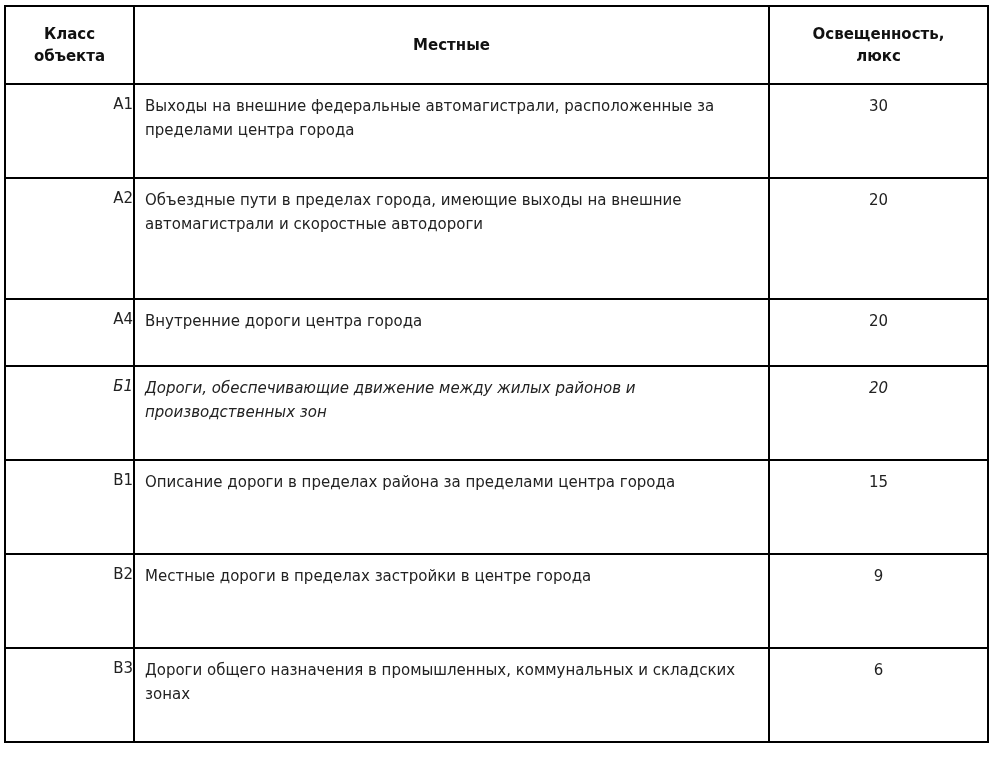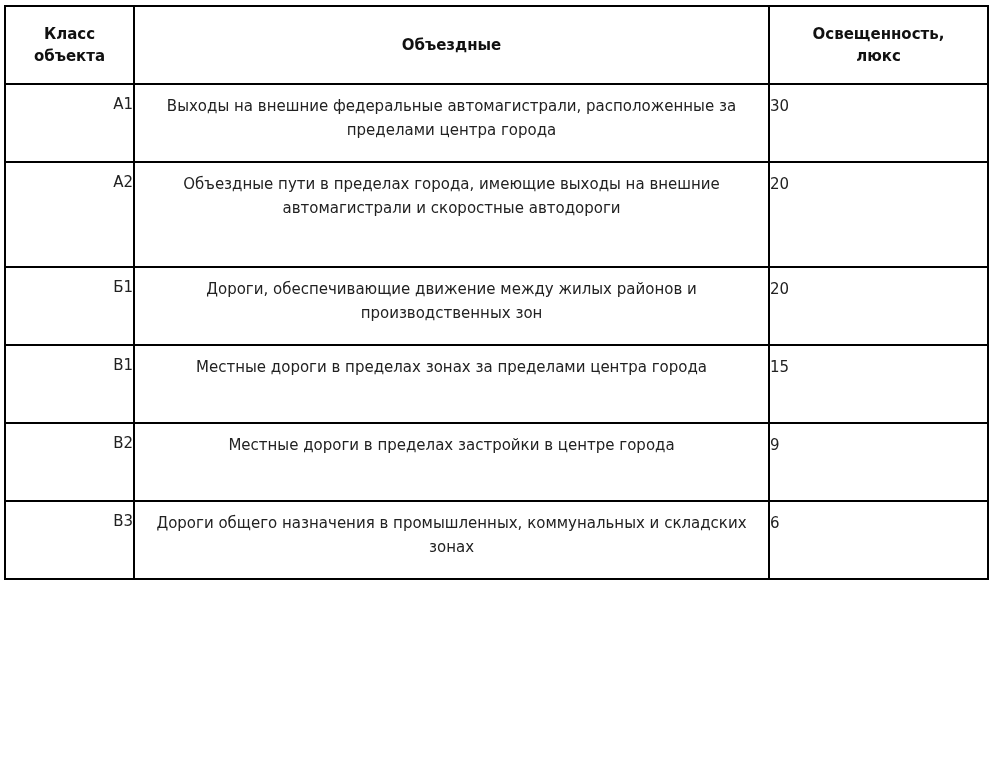--- a/index.html
+++ b/index.html
@@ -39,79 +39,84 @@
       text-align: center;
       vertical-align: middle;
       height: 76px;
       line-height: 22px;
     }
     table.lux td.cls {
       text-align: right;
       padding-top: 7px;
     }
     table.lux td.desc {
-      text-align: center;
-      padding: 9px 10px 8px 10px;
+      text-align: left;
+      padding: 9px 10px 24px 10px;
     }
     table.lux td.lux-val {
-      text-align: left;
+      text-align: center;
       padding-top: 9px;
       margin-left: 32px;
     }
     tr.r-a1 td { height: 59px; }
     tr.r-a2 td { height: 86px; border-radius: 14px; }
     tr.r-a3 td { height: 59px; }
     tr.r-a4 td { height: 32px; }
-    tr.r-b1 td { height: 59px; }
+    tr.r-b1 td { height: 59px; font-style: italic; }
     tr.r-b2 td { height: 59px; }
     tr.r-v1 td { height: 59px; }
     tr.r-v2 td { height: 59px; }
     tr.r-v3 td { height: 59px; }
   </style>
 </head>
 <body>
 
 <table class="lux">
   <colgroup>
     <col class="c1">
       <col class="c2">
       <col class="c3">
   </colgroup>
   <thead>
     <tr>
       <th>
         <span>Класс</span><br>
         <span>объекта</span>
       </th>
-      <th>Объездные</th>
+      <th>Местные</th>
       <th>
         <span>Освещенность,</span><br>
         <span>люкс</span>
       </th>
     </tr>
   </thead>
   <tbody>
     <tr class="r-a1">
       <td class="cls">А1</td>
       <td class="desc">Выходы на внешние федеральные автомагистрали, расположенные за пределами центра города</td>
       <td class="lux-val">30</td>
     </tr>
     <tr class="r-a2">
       <td class="cls">А2</td>
       <td class="desc">Объездные пути в пределах города, имеющие выходы на внешние автомагистрали и скоростные автодороги</td>
       <td class="lux-val">20</td>
     </tr>
+    <tr class="r-a4">
+      <td class="cls">А4</td>
+      <td class="desc">Внутренние дороги центра города</td>
+      <td class="lux-val">20</td>
+    </tr>
     <tr class="r-b1">
       <td class="cls">Б1</td>
       <td class="desc">Дороги, обеспечивающие движение между жилых районов и производственных зон</td>
       <td class="lux-val">20</td>
     </tr>
     <tr class="r-v1">
       <td class="cls">В1</td>
-      <td class="desc">Местные дороги в пределах зонах за пределами центра города</td>
+      <td class="desc">Описание дороги в пределах района за пределами центра города</td>
       <td class="lux-val">15</td>
     </tr>
     <tr class="r-v2">
       <td class="cls">В2</td>
       <td class="desc">Местные дороги в пределах застройки в центре города</td>
       <td class="lux-val">9</td>
     </tr>
     <tr class="r-v3">
       <td class="cls">В3</td>
       <td class="desc">Дороги общего назначения в промышленных, коммунальных и складских зонах</td>

